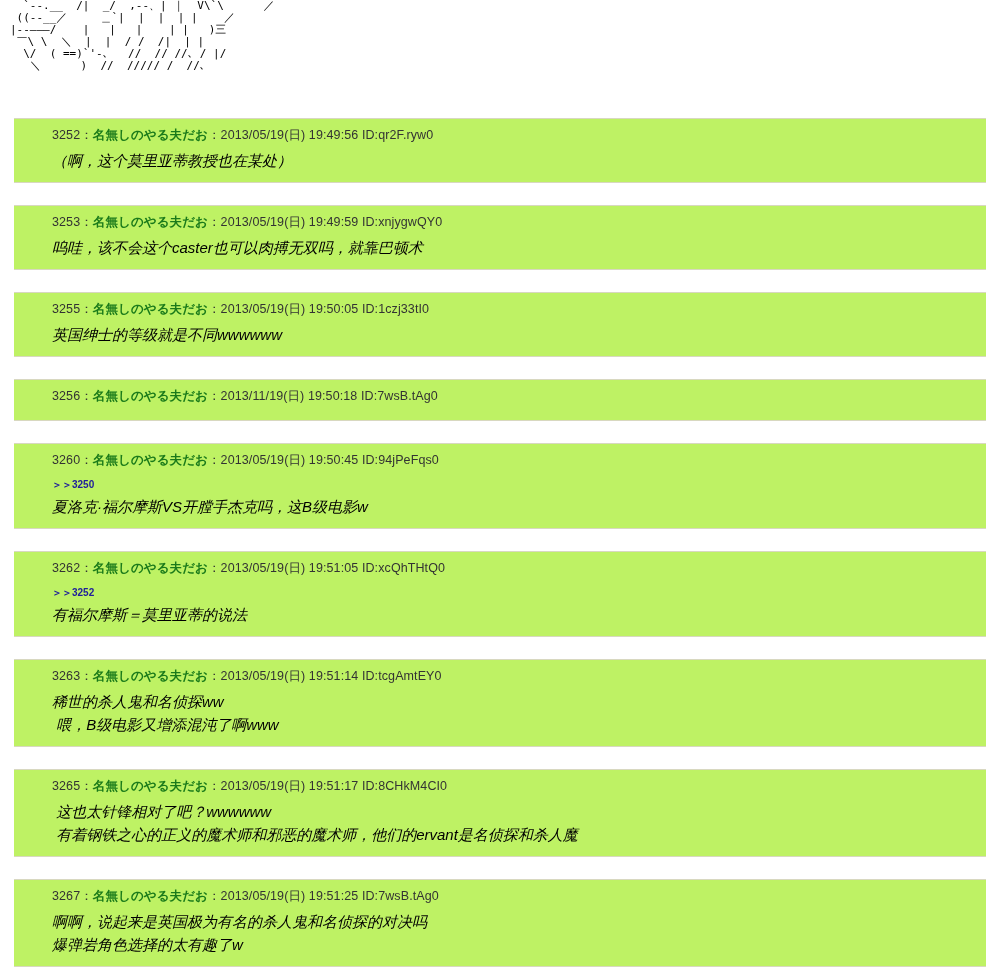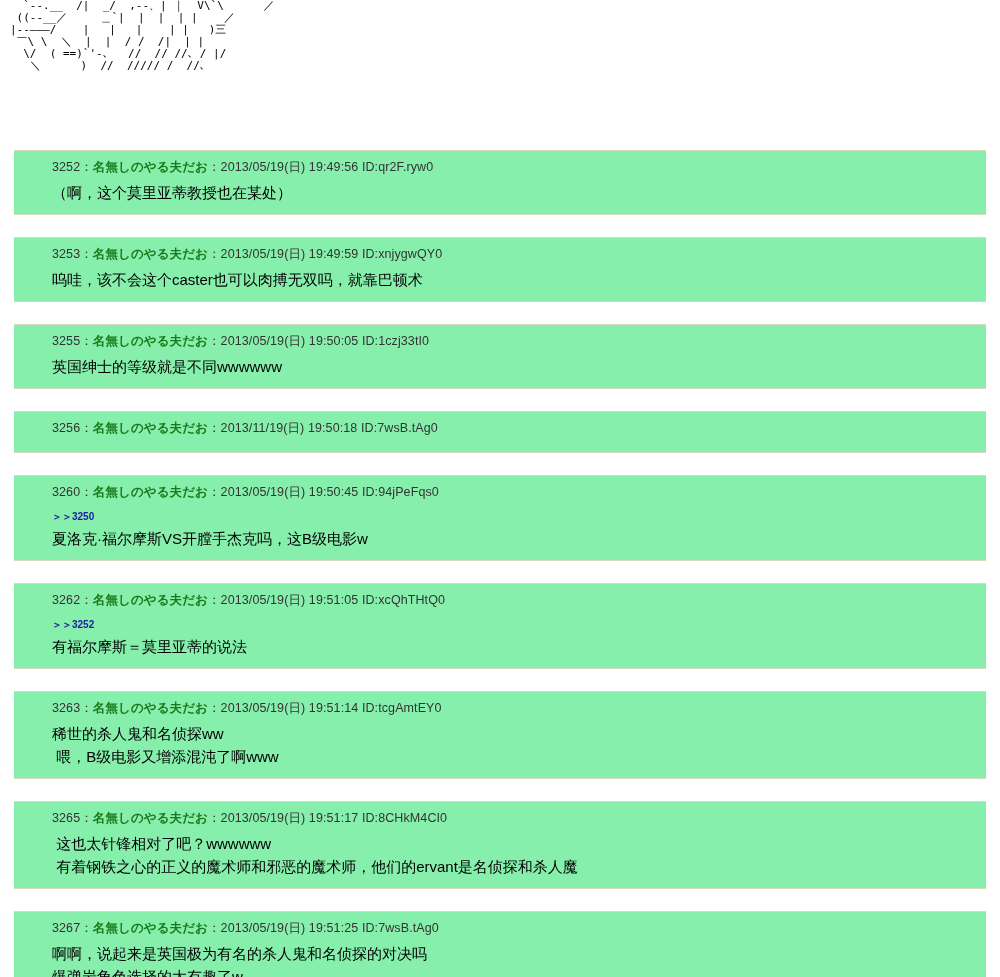--- a/index.html
+++ b/index.html
@@ -21,29 +21,29 @@
   }
   
   .ascii-art {
     font-family: "DejaVu Sans Mono", monospace;
     font-size: 11px;
     line-height: 12px;
     color: #000000;
     white-space: pre;
     padding: 0 0 0 10px;
     margin: 0;
-    height: 150px;
+    height: 118px;
     overflow: hidden;
   }
   
   .posts {
     padding: 0 0 0 0;
   }
   .post {
-    background: #86efac;
+    background: #bef264;
     border: 1px solid #d8d8c0;
     border-left: none;
     border-right: none;
     margin: 0 14px 22px 14px;
     padding: 8px 14px 10px 38px;
     box-sizing: border-box;
   }
   .post-header {
     font-size: 12.5px;
     color: #333333;
@@ -68,20 +68,21 @@
     color: #333333;
   }
   .post-body {
     font-size: 15px;
     line-height: 23px;
     color: #000000;
   }
   .post-body .line {
     display: block;
     white-space: pre-wrap;
+    font-style: italic;
   }
   .quote-link {
     color: #20209a;
     font-weight: bold;
     text-decoration: none;
     display: block;
     font-size: 10px;
     line-height: 21px;
   }
 </style>

